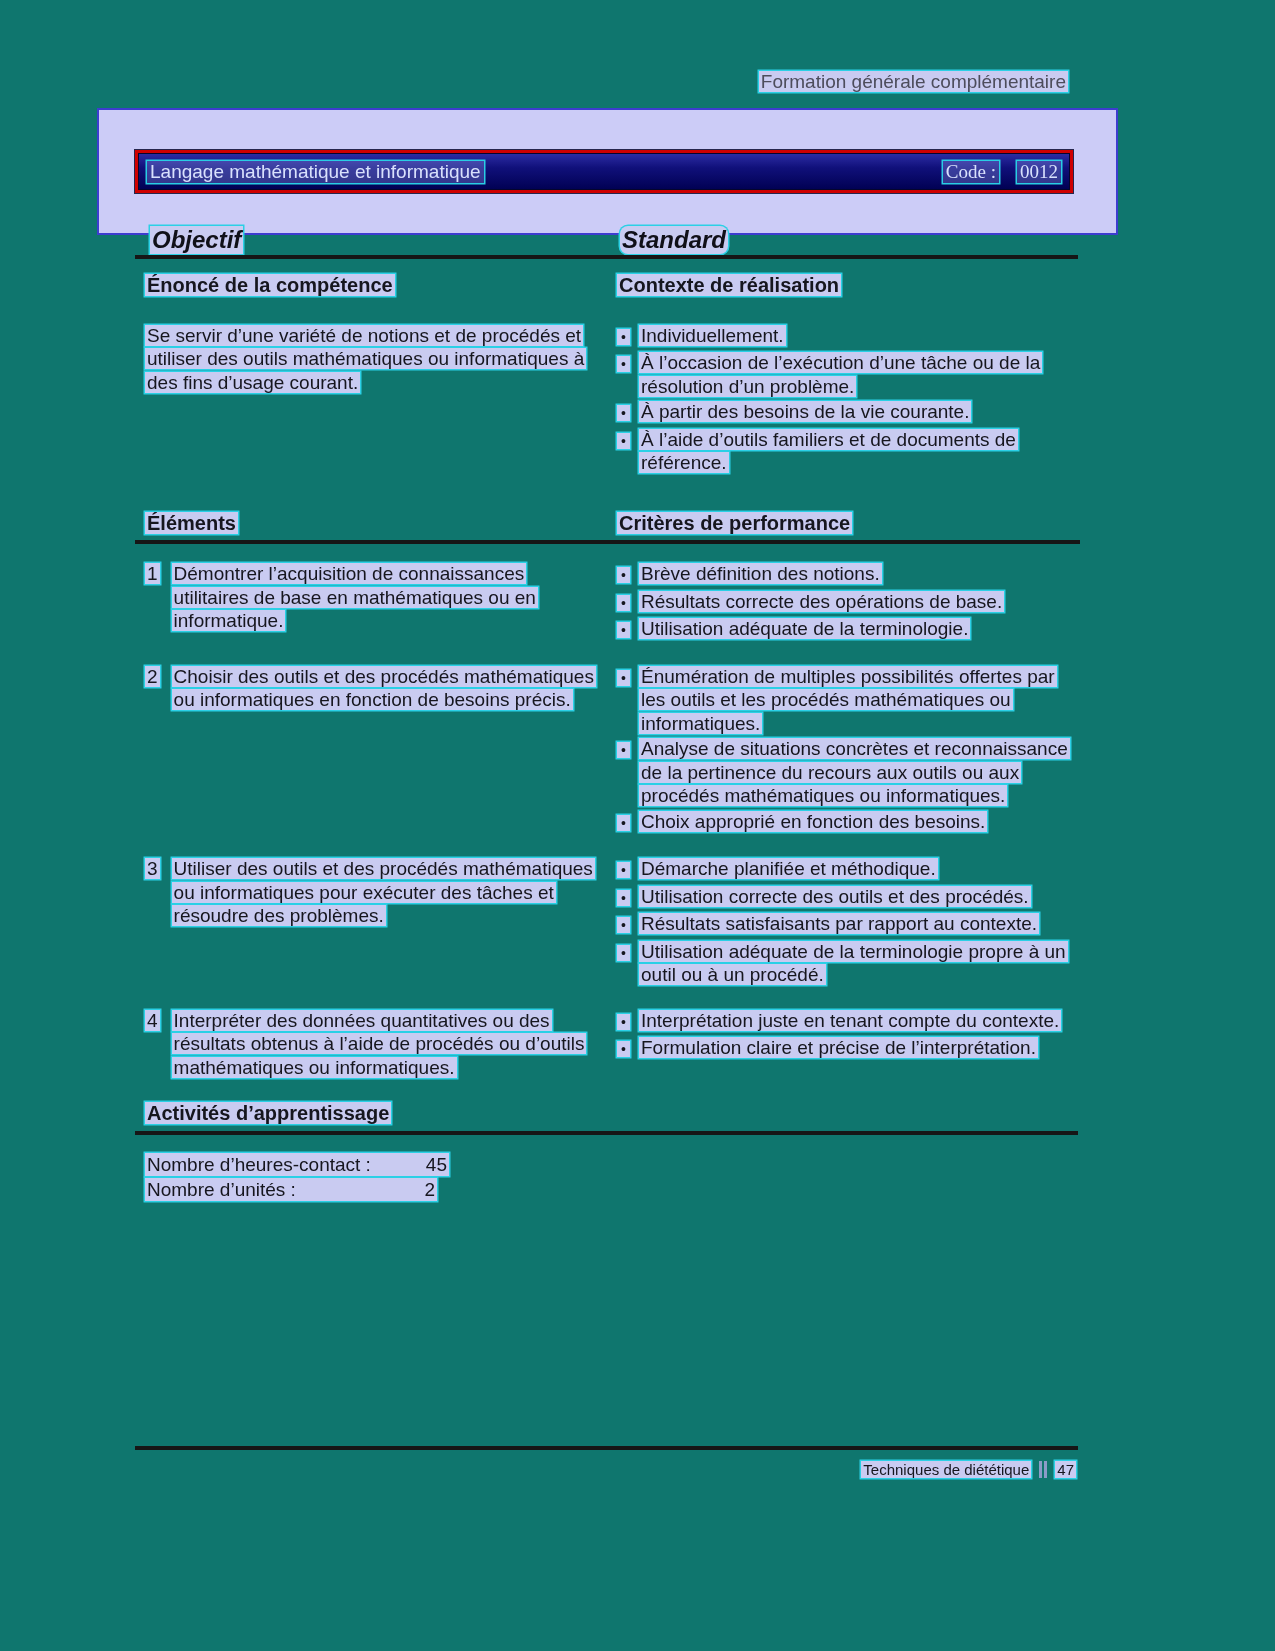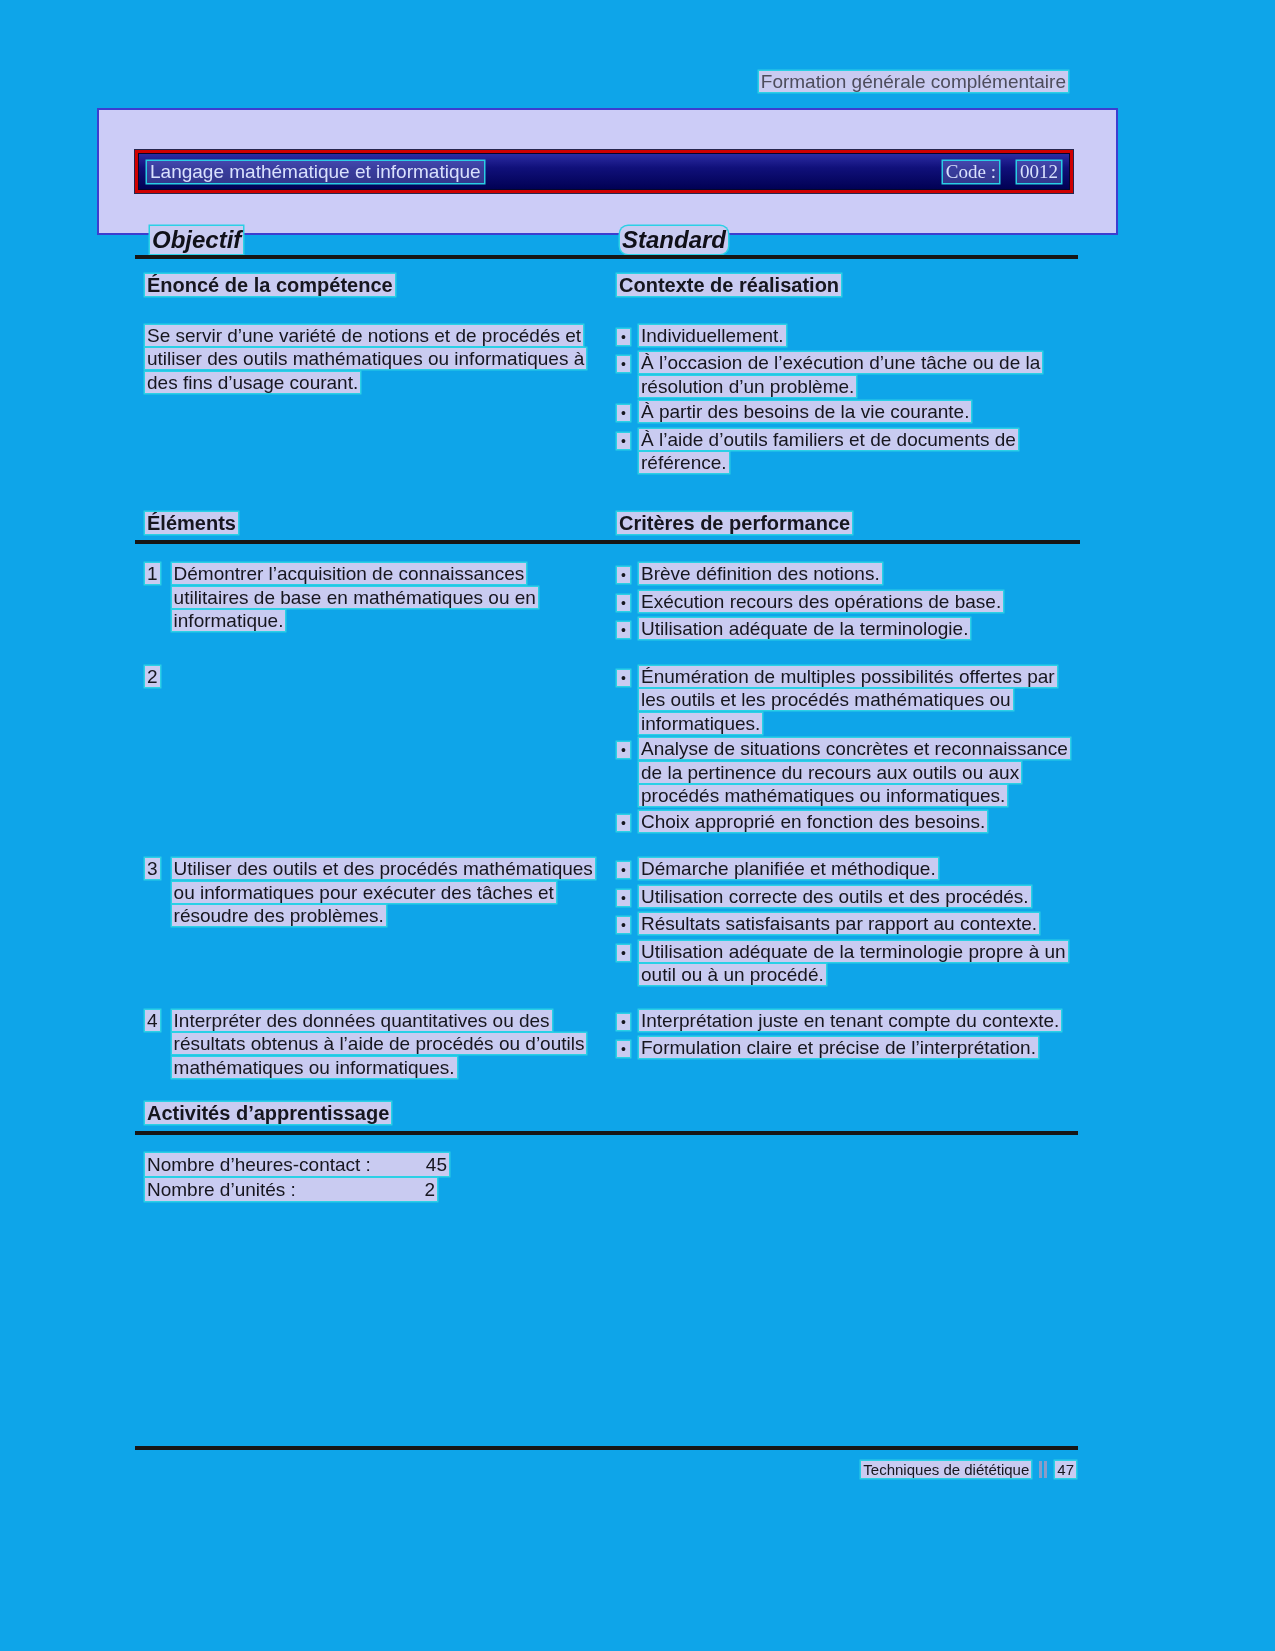--- a/index.html
+++ b/index.html
@@ -1,16 +1,16 @@
 <!DOCTYPE html>
 <html><head>
 <meta charset="utf-8">
 <style>
   html,body{margin:0;padding:0;background:#ffffff;}
-  .page{position:relative;width:1275px;height:1651px;background:#0ea5e9;overflow:hidden;
+  .page{position:relative;width:1275px;height:1651px;background:#0f766e;overflow:hidden;
         font-family:"Liberation Sans","DejaVu Sans",sans-serif;color:#16161e;}
   
   .hl{background:#c9cbf1;box-shadow:0 0 0 1.5px #2bd0e6;
       -webkit-box-decoration-break:clone;box-decoration-break:clone;padding:0 2px;}
   .rule{height:4px;background:#161616;}
   .top-header{position:absolute;top:71px;right:207px;font-size:19px;color:#4d4d5c;}
   .title-box{position:absolute;left:97px;top:108px;width:1017px;height:123px;
              background:#ccccf7;border:2px solid #3d3dcf;}
   .title-bar{position:absolute;left:36px;top:40px;width:938px;height:43px;
              border:3px solid #cf0000;box-shadow:0 0 0 1px #26264d, inset 0 0 0 1px #04042e;
@@ -119,32 +119,33 @@
         <span class="item-num"><span class="hl">1</span></span>
         <span class="item-text"><span class="hl">Démontrer l’acquisition de connaissances utilitaires de base en mathématiques ou en informatique.</span></span>
       </div>
       <div class="col-right">
         <div class="bullet-item">
           <span class="bullet-dot"><span class="hl dot">•</span></span>
           <span class="bullet-text"><span class="hl">Brève définition des notions.</span></span>
         </div>
         <div class="bullet-item">
           <span class="bullet-dot"><span class="hl dot">•</span></span>
-          <span class="bullet-text"><span class="hl">Exécution recours des opérations de base.</span></span>
+          <span class="bullet-text"><span class="hl">Résultats correcte des opérations de base.</span></span>
         </div>
         <div class="bullet-item">
           <span class="bullet-dot"><span class="hl dot">•</span></span>
           <span class="bullet-text"><span class="hl">Utilisation adéquate de la terminologie.</span></span>
         </div>
       </div>
     </div>
 
     <div class="item-row">
       <div class="col-left item-left">
         <span class="item-num"><span class="hl">2</span></span>
+        <span class="item-text"><span class="hl">Choisir des outils et des procédés mathématiques ou informatiques en fonction de besoins précis.</span></span>
       </div>
       <div class="col-right">
         <div class="bullet-item">
           <span class="bullet-dot"><span class="hl dot">•</span></span>
           <span class="bullet-text"><span class="hl">Énumération de multiples possibilités offertes par les outils et les procédés mathématiques ou informatiques.</span></span>
         </div>
         <div class="bullet-item">
           <span class="bullet-dot"><span class="hl dot">•</span></span>
           <span class="bullet-text"><span class="hl">Analyse de situations concrètes et reconnaissance de la pertinence du recours aux outils ou aux procédés mathématiques ou informatiques.</span></span>
         </div>

